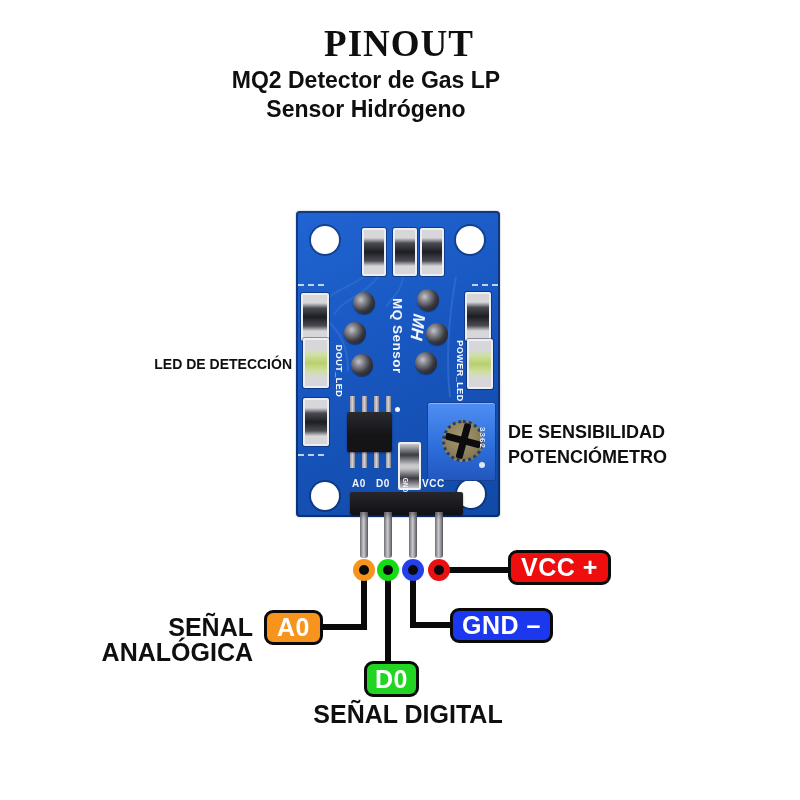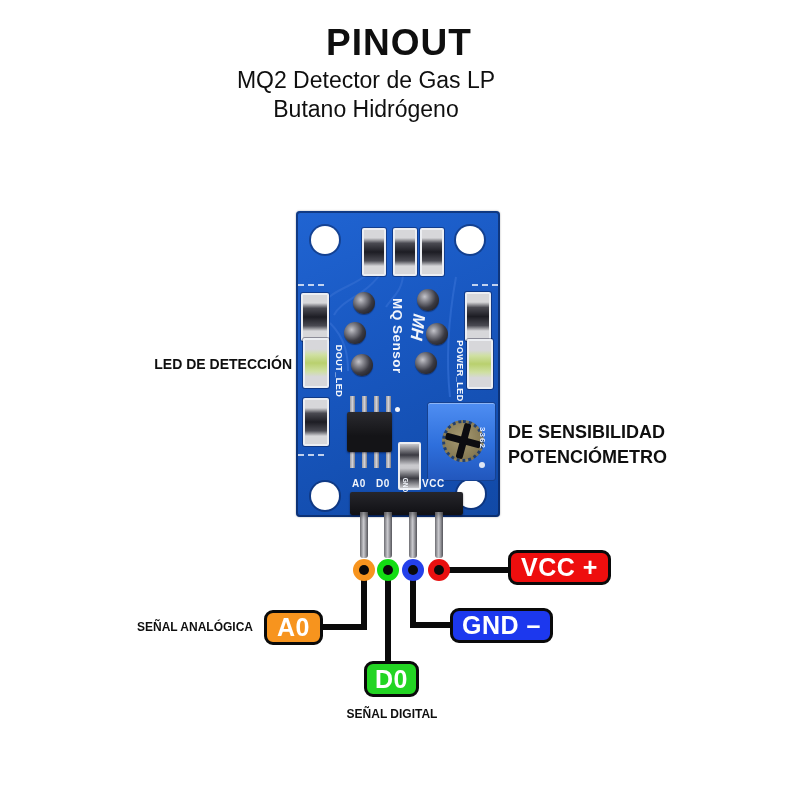--- a/index.html
+++ b/index.html
@@ -1,29 +1,29 @@
 <!DOCTYPE html>
 <html><head>
 <meta charset="utf-8">
 <style>
   html,body{margin:0;padding:0;background:#fff;}
   #stage{position:relative;width:800px;height:800px;background:#ffffff;overflow:hidden;
          font-family:"Liberation Sans", sans-serif;color:#0f0f0f;}
   .abs{position:absolute;}
   
-  .title{left:0;top:22px;width:798px;text-align:center;font-size:37px;font-weight:800;letter-spacing:1px;}
-  .subtitle{left:0;width:732px;text-align:center;font-size:23px;font-weight:400;}
+  .title{left:0;top:22px;width:798px;text-align:center;font-size:37px;font-weight:800;letter-spacing:1px;font-family:Liberation Serif, serif;}
+  .subtitle{left:0;width:732px;text-align:center;font-size:23px;font-weight:700;}
   .sub1{top:67px;} .sub2{top:96px;}
   
-  .callout{font-size:12px;font-weight:800;line-height:25px;}
+  .callout{font-size:25px;font-weight:800;line-height:25px;}
   .lbl-led-det{left:50px;top:352px;width:242px;text-align:right;font-size:14px;}
   .lbl-led-pow{left:507px;top:354px;width:260px;text-align:left;font-size:18px;}
   .lbl-pot{left:508px;top:420px;width:220px;text-align:left;font-size:18px;}
   .lbl-analog{left:43px;top:615px;width:210px;text-align:right;}
-  .lbl-digital{left:292px;top:702px;width:200px;text-align:center;}
+  .lbl-digital{left:308px;top:702px;width:200px;text-align:center;}
   
   .board{left:296px;top:211px;width:204px;height:306px;border-radius:4px;
          background:linear-gradient(155deg,#2064d2 0%,#1857c0 45%,#1149a6 100%);
          box-shadow:inset 0 0 0 2px rgba(6,26,70,.55), 0 0 2px rgba(0,0,0,.35);}
   .hole{width:28px;height:28px;border-radius:50%;background:#ffffff;
         box-shadow:0 0 0 2px rgba(8,28,76,.45);}
   .silk{color:#f2f5fb;font-weight:700;white-space:nowrap;}
   .vtext{transform:rotate(90deg);transform-origin:center;text-align:center;}
   .res{border:2px solid #eceef2;border-radius:2px;
        background:linear-gradient(180deg,#d7d7da 0%,#d7d7da 18%,#4a4a52 30%,#1d1d24 50%,#4a4a52 70%,#d7d7da 82%,#d7d7da 100%);
@@ -65,21 +65,21 @@
   .dot-gnd{left:402px;top:559px;background:#2440ea;}
   .dot-vcc{left:428px;top:559px;background:#e81010;}
 </style>
 </head>
 <body>
 
 <div id="stage">
 
   <div class="abs title">PINOUT</div>
   <div class="abs subtitle sub1">MQ2 Detector de Gas LP</div>
-  <div class="abs subtitle sub2">Butano Hidrógeno</div>
+  <div class="abs subtitle sub2">Sensor Hidrógeno</div>
 
   <div class="abs board">
 
     <svg class="abs" width="204" height="306" style="left:0;top:0;">
       <g fill="none" stroke="#2e6ad0" stroke-width="2" opacity="0.85">
         <path d="M76 60 C 58 76, 36 78, 26 94"></path>
         <path d="M86 60 C 72 84, 46 88, 38 104"></path>
         <path d="M107 62 C 107 80, 96 86, 90 96"></path>
         <path d="M160 66 C 152 110, 150 150, 154 186"></path>
         <path d="M34 112 C 50 128, 52 146, 52 160"></path>

